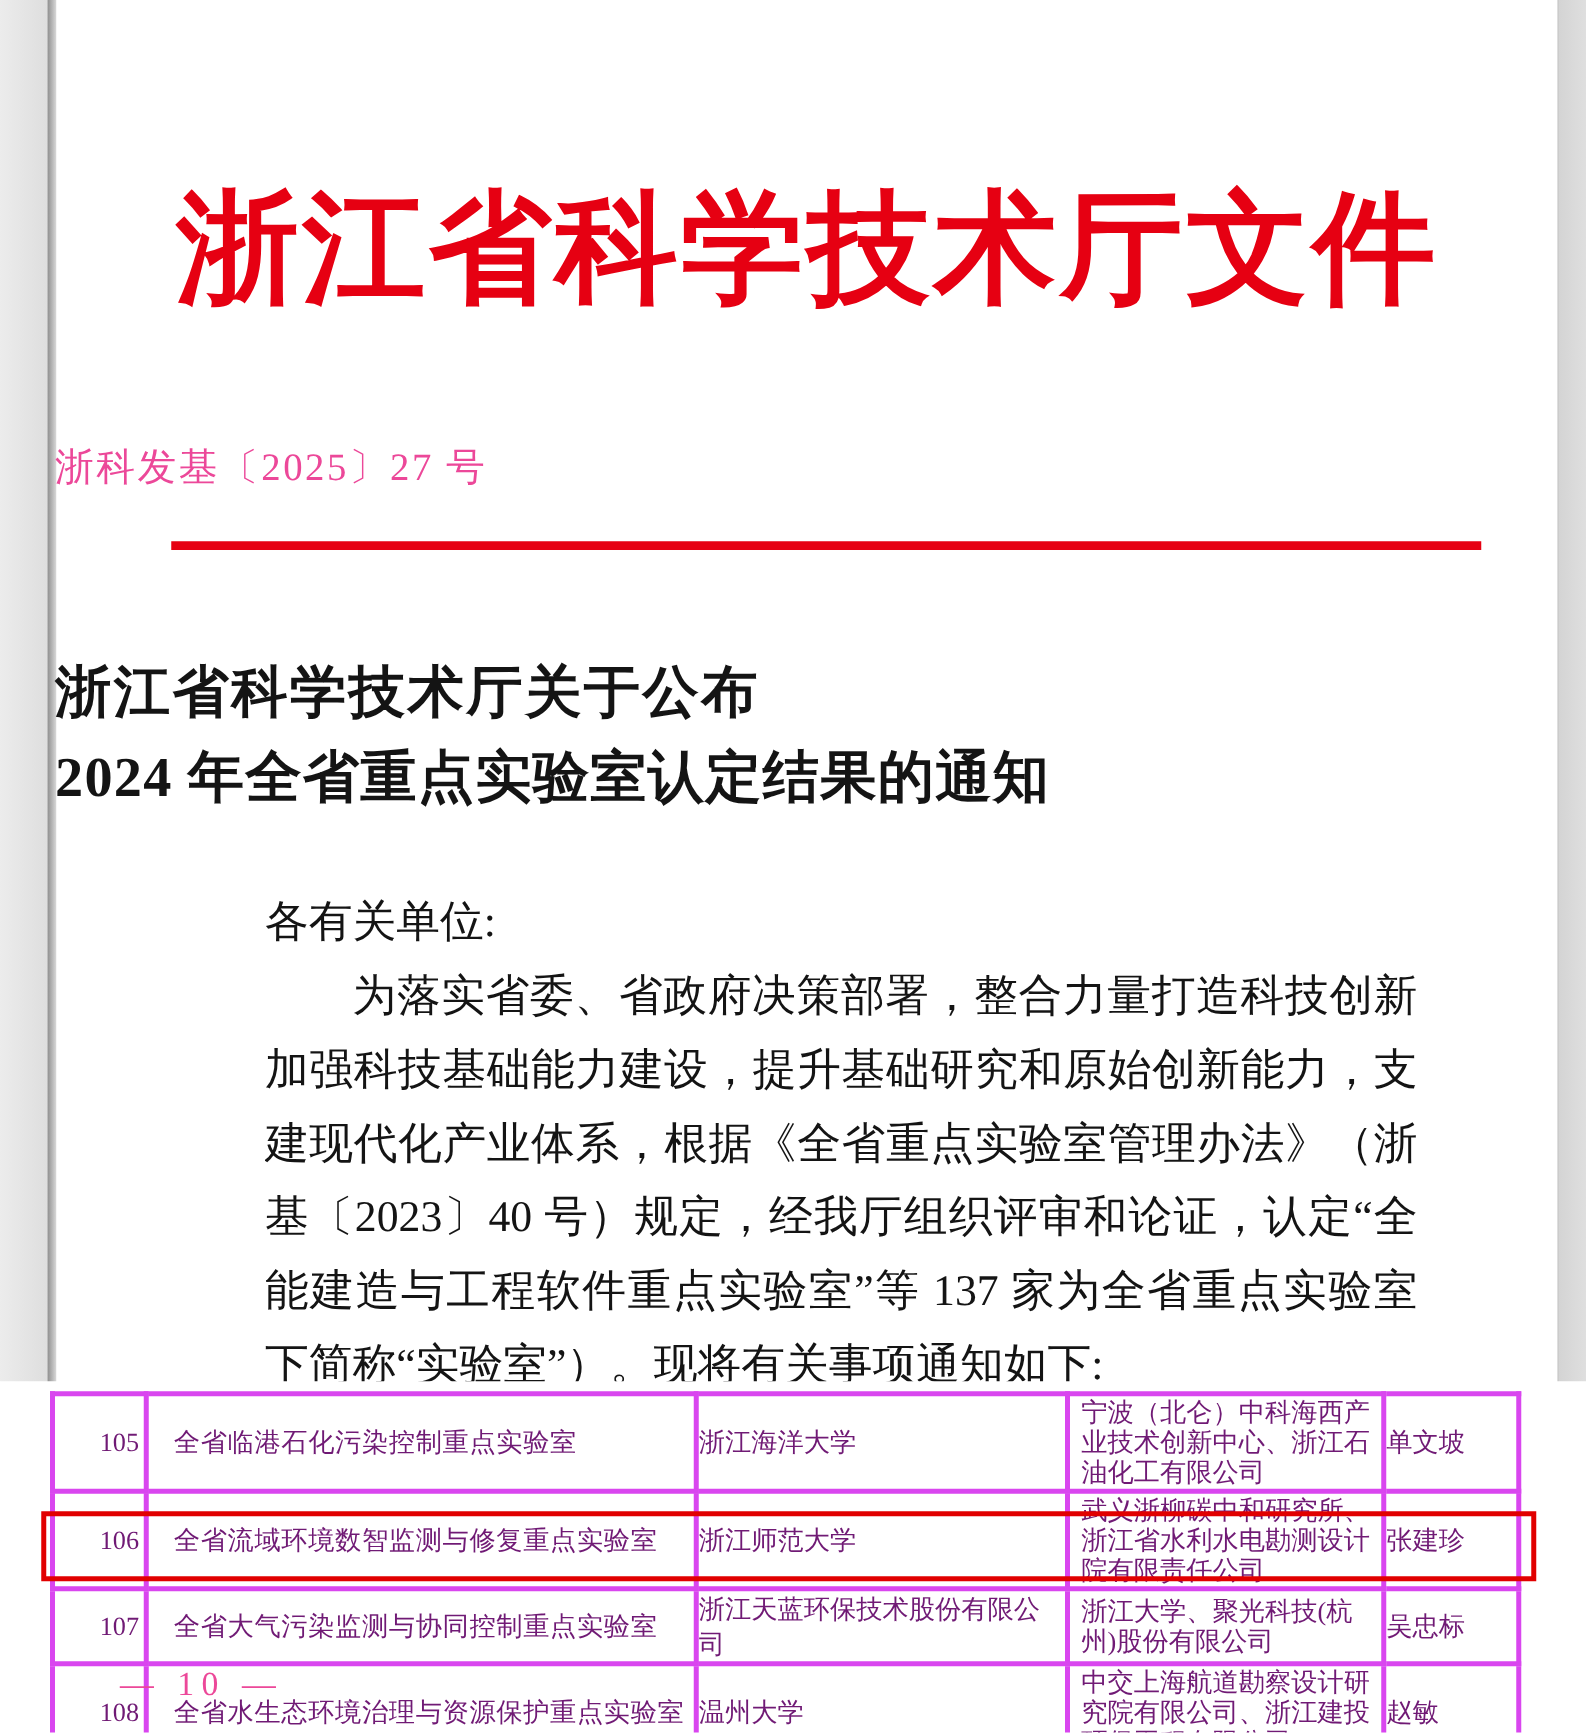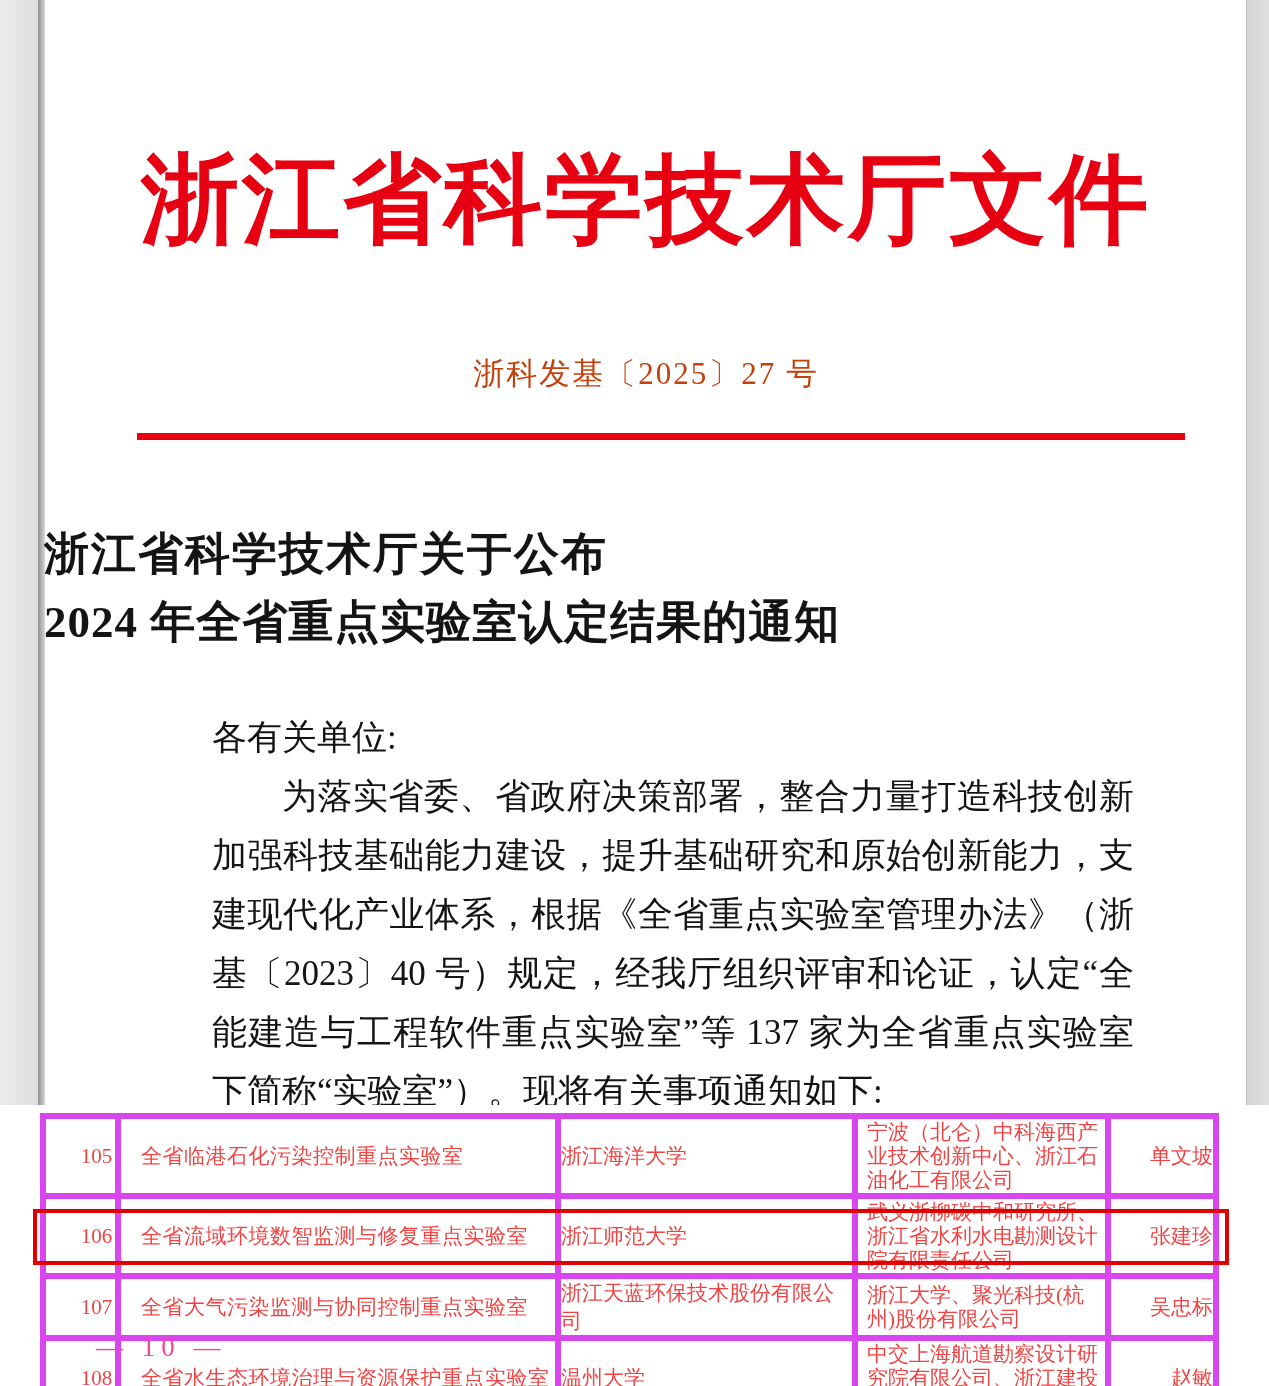--- a/index.html
+++ b/index.html
@@ -33,23 +33,22 @@
   .agency-title {
     position: absolute; left: 0; top: 140px; width: 100%;
     text-align: center;
     font-size: 98px; font-weight: bold; line-height: 120px;
     letter-spacing: 3px;
     color: var(--accent-red, #e60012);
     white-space: nowrap;
   }
   .doc-number {
     position: absolute; left: 0; top: 352px; width: 100%;
-    text-align: center;
     font-size: 31px; line-height: 44px; letter-spacing: 2px;
-    color: #c2410c;
+    color: #ec4899;
   }
   .red-line {
     position: absolute; left: 93px; top: 433px; width: 1048px; height: 7px;
     background: var(--accent-red, #e60012);
   }
   .subject { position: absolute; left: 0; top: 528px; width: 100%; text-align: left; }
   .subject-line1 {
     font-size: 45px; font-weight: bold; line-height: 52px; letter-spacing: 2px;
     white-space: nowrap;
   }
@@ -72,34 +71,34 @@
     position: absolute; left: 0; top: 1105px; width: 1269px; height: 281px;
     background: #ffffff; z-index: 5;
   }
 
   .results-table {
     position: absolute; left: 40px; top: 8px; 
     border-collapse: collapse; table-layout: fixed;
     z-index: 6;
   }
   .results-table td {
-    border: 6px solid #d946ef;
+    border: 4px solid #d946ef;
     height: 49px; vertical-align: middle;
-    font-size: 21px; color: #ef4444;
+    font-size: 21px; color: #701a75;
   }
   .col-no { width: 75px; }
   .col-lab { width: 440px; }
   .col-inst { width: 297px; }
   .col-partners { width: 253px; }
   .col-director { width: 108px; }
   .cell-no { text-align: center; font-family: "Liberation Serif", serif; padding-left: 32px; }
   .cell-lab { padding-left: 20px; letter-spacing: 0.5px; }
   .cell-inst { padding-left: 0; font-family: Liberation Serif, serif; }
   .cell-partners { padding: 1px 6px 1px 9px; line-height: 24px; font-size: 20.5px; }
-  .cell-director { text-align: right; }
+  .cell-director { text-align: left; }
 
   .highlight-box {
     position: absolute; left: 33px; top: 104px; 
     width: 1196px; height: 56px;
     border: 4px solid var(--box-red, #e10000);
     z-index: 8;
     background: transparent;
   }
 
   .page-number {

